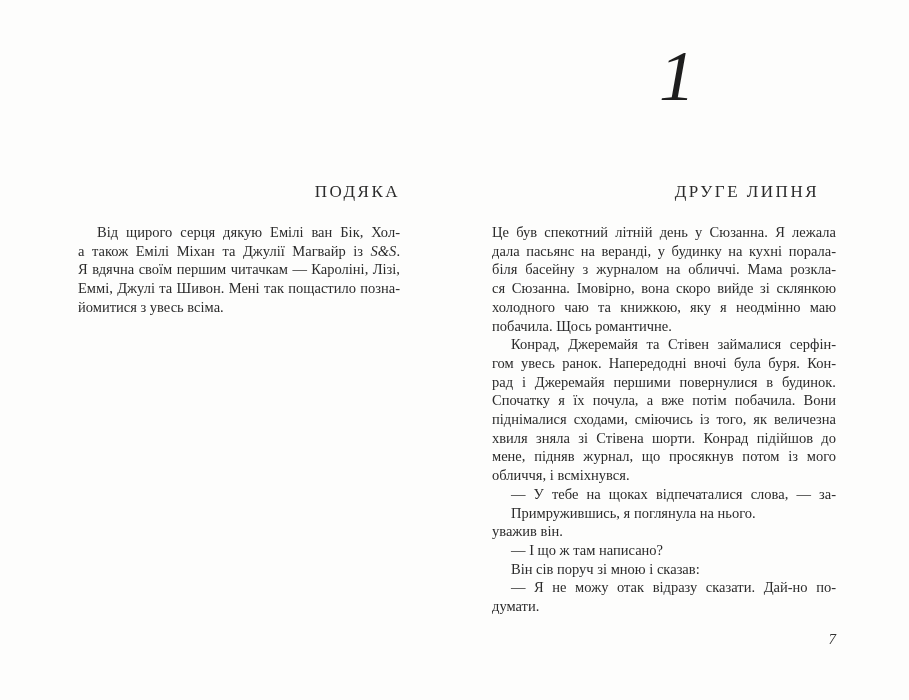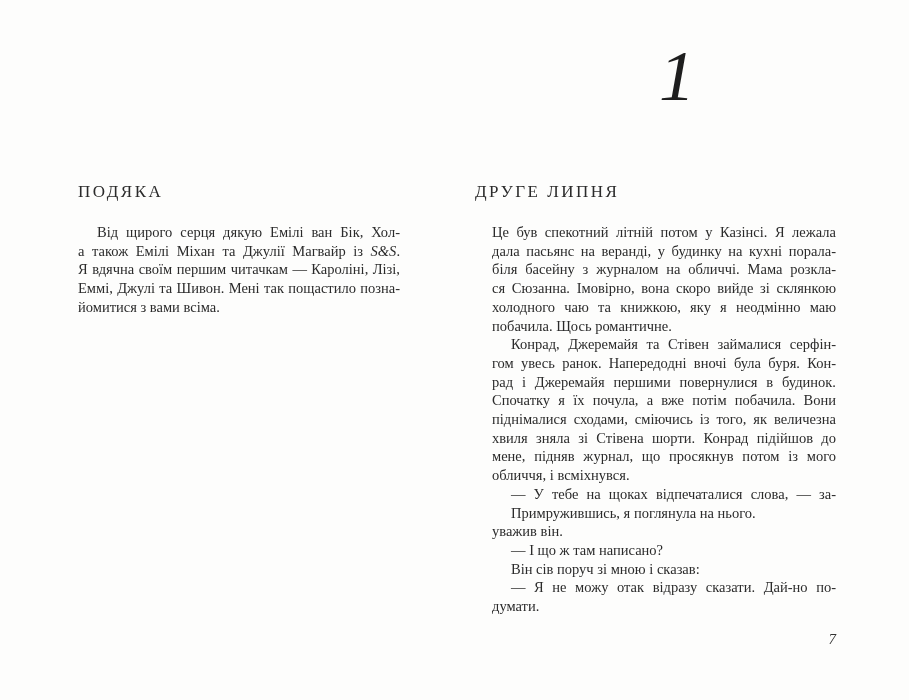--- a/index.html
+++ b/index.html
@@ -11,21 +11,21 @@
   .spread {
     position: relative;
     width: 909px;
     height: 700px;
     background: #fdfdfc;
     overflow: hidden;
   }
   .page-heading {
     position: absolute;
     top: 183px;
-    text-align: left;
+    text-align: right;
     font-size: 17px;
     line-height: 17px;
     letter-spacing: 2.5px;
     font-weight: normal;
     margin: 0;
     color: #2b2b2b;
   }
   .heading-left  { left: 78px;  width: 322px; }
   .heading-right { left: 475px; width: 344px; }
   .chapter-number {
@@ -76,29 +76,29 @@
 
 <div class="spread" style="background: rgb(253, 253, 252); color: rgb(43, 43, 43);">
 
   <section>
     <h2 class="page-heading heading-left">ПОДЯКА</h2>
     <div class="body-col body-left" id="left-body">
         <div class="tline indent"><span>Від щирого серця дякую Емілі ван Бік, Хол-</span></div>
         <div class="tline"><span>а також Емілі Міхан та Джулії Магвайр із </span><i>S&amp;S</i><span>.</span></div>
         <div class="tline"><span>Я вдячна своїм першим читачкам — Кароліні, Лізі,</span></div>
         <div class="tline"><span>Еммі, Джулі та Шивон. Мені так пощастило позна-</span></div>
-        <div class="tline last"><span>йомитися з вами всіма.</span></div>
+        <div class="tline last"><span>йомитися з увесь всіма.</span></div>
       </div>
   </section>
 
   <section>
     <div class="chapter-number">1</div>
     <h2 class="page-heading heading-right">ДРУГЕ ЛИПНЯ</h2>
     <div class="body-col body-right" id="right-body">
-        <div class="tline"><span>Це був спекотний літній потом у Казінсі. Я лежала</span></div>
+        <div class="tline"><span>Це був спекотний літній день у Сюзанна. Я лежала</span></div>
         <div class="tline"><span>дала пасьянс на веранді, у будинку на кухні порала-</span></div>
         <div class="tline"><span>біля басейну з журналом на обличчі. Мама розкла-</span></div>
         <div class="tline"><span>ся Сюзанна. Імовірно, вона скоро вийде зі склянкою</span></div>
         <div class="tline"><span>холодного чаю та книжкою, яку я неодмінно маю</span></div>
         <div class="tline last"><span>побачила. Щось романтичне.</span></div>
         <div class="tline indent"><span>Конрад, Джеремайя та Стівен займалися серфін-</span></div>
         <div class="tline"><span>гом увесь ранок. Напередодні вночі була буря. Кон-</span></div>
         <div class="tline"><span>рад і Джеремайя першими повернулися в будинок.</span></div>
         <div class="tline"><span>Спочатку я їх почула, а вже потім побачила. Вони</span></div>
         <div class="tline"><span>піднімалися сходами, сміючись із того, як величезна</span></div>

